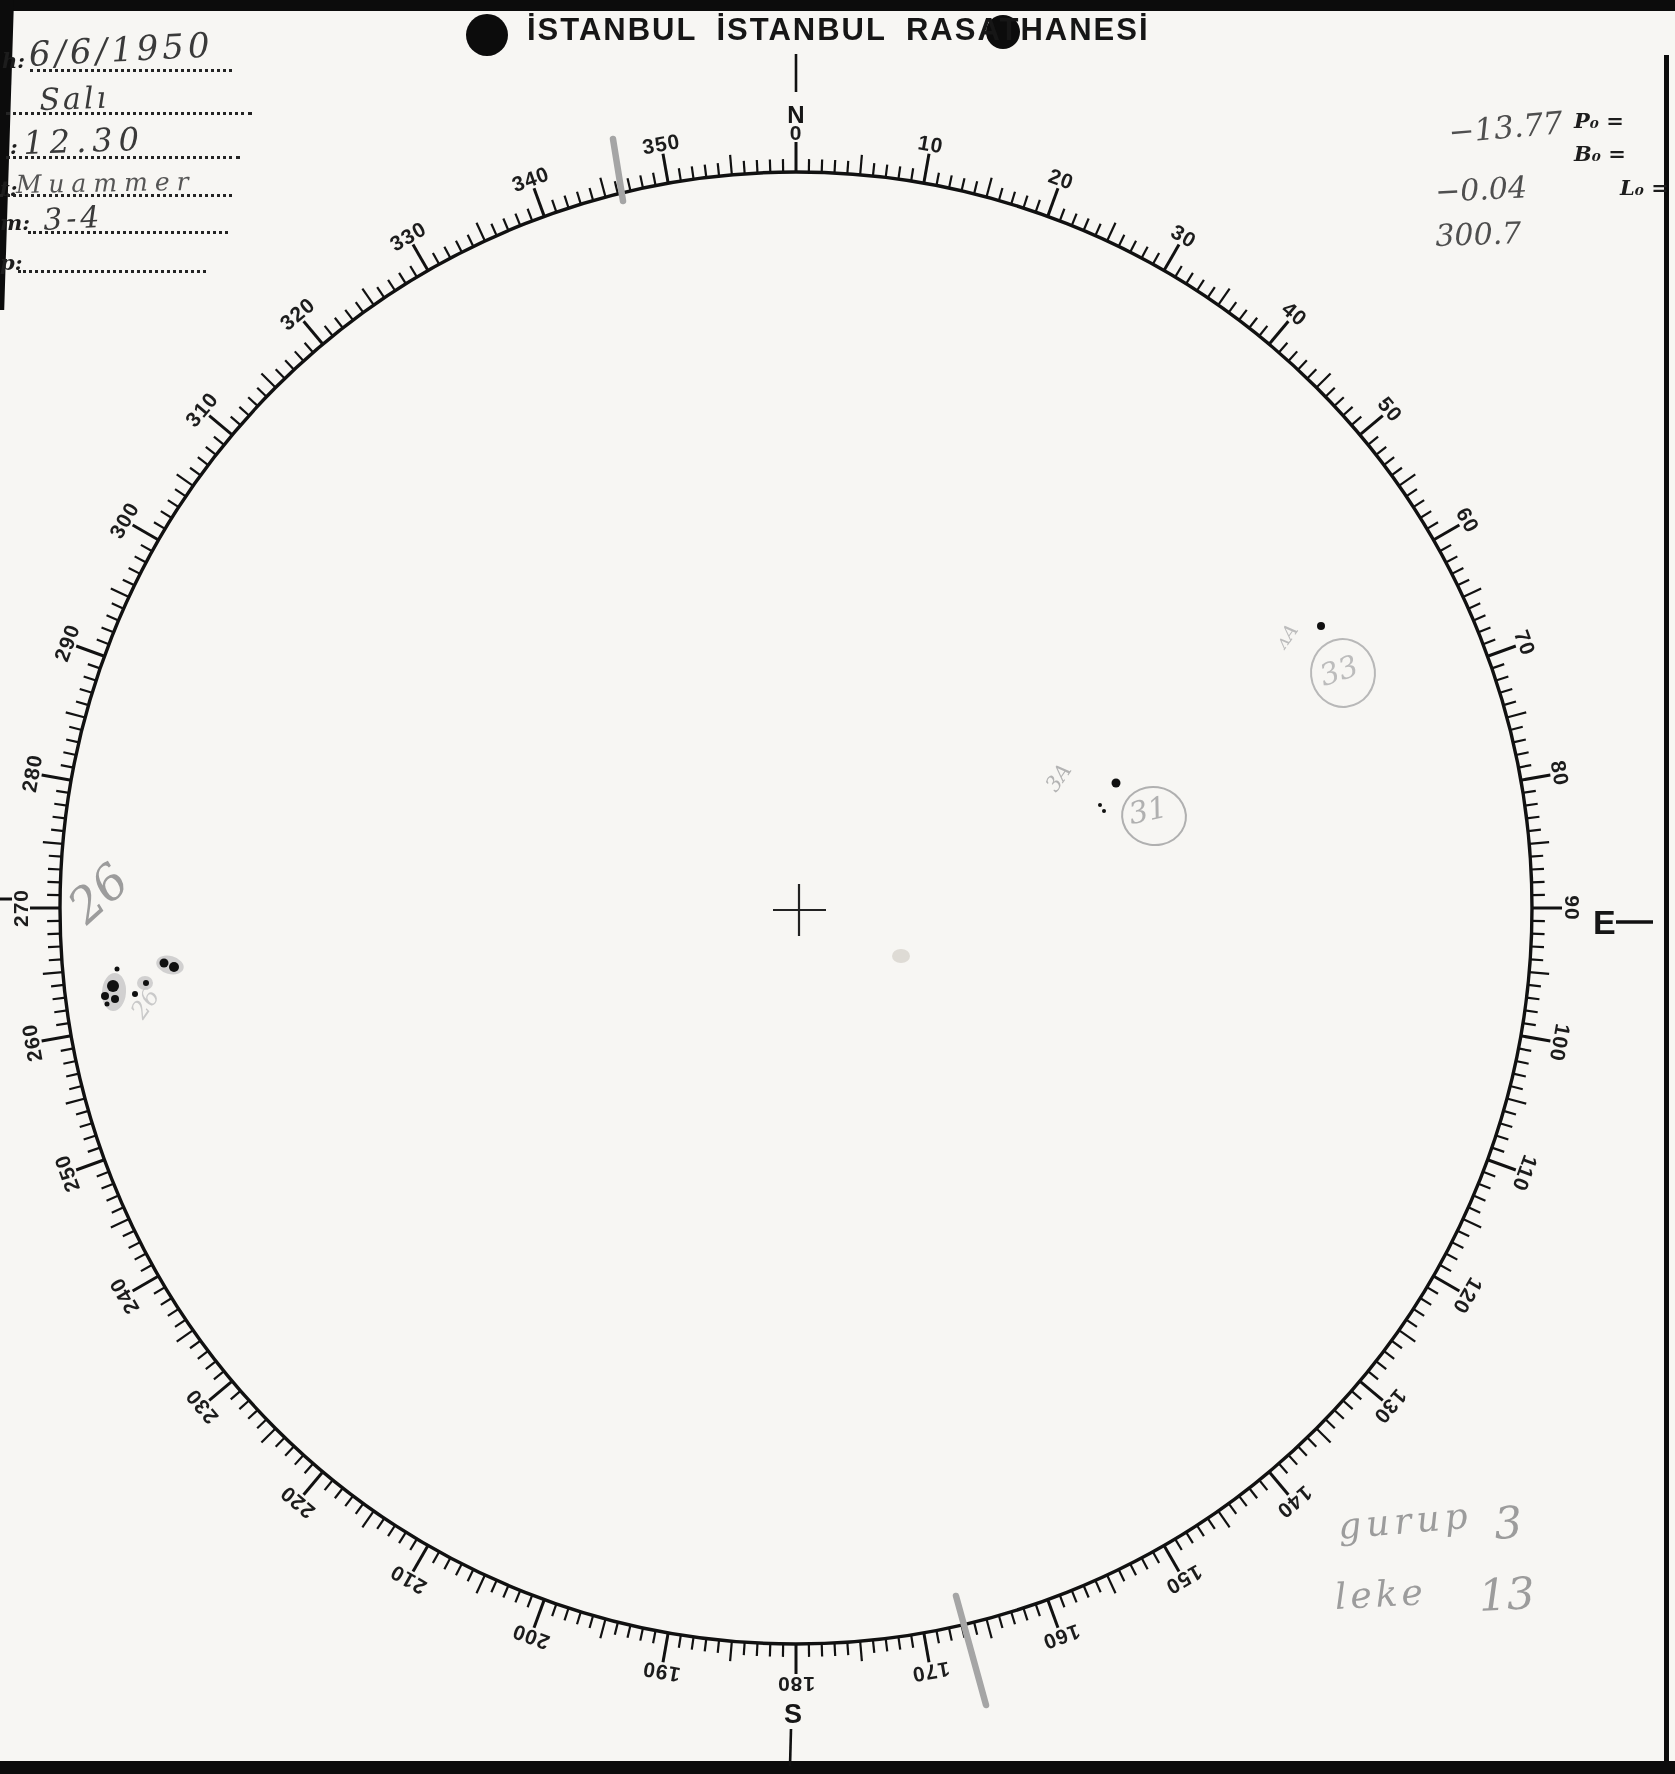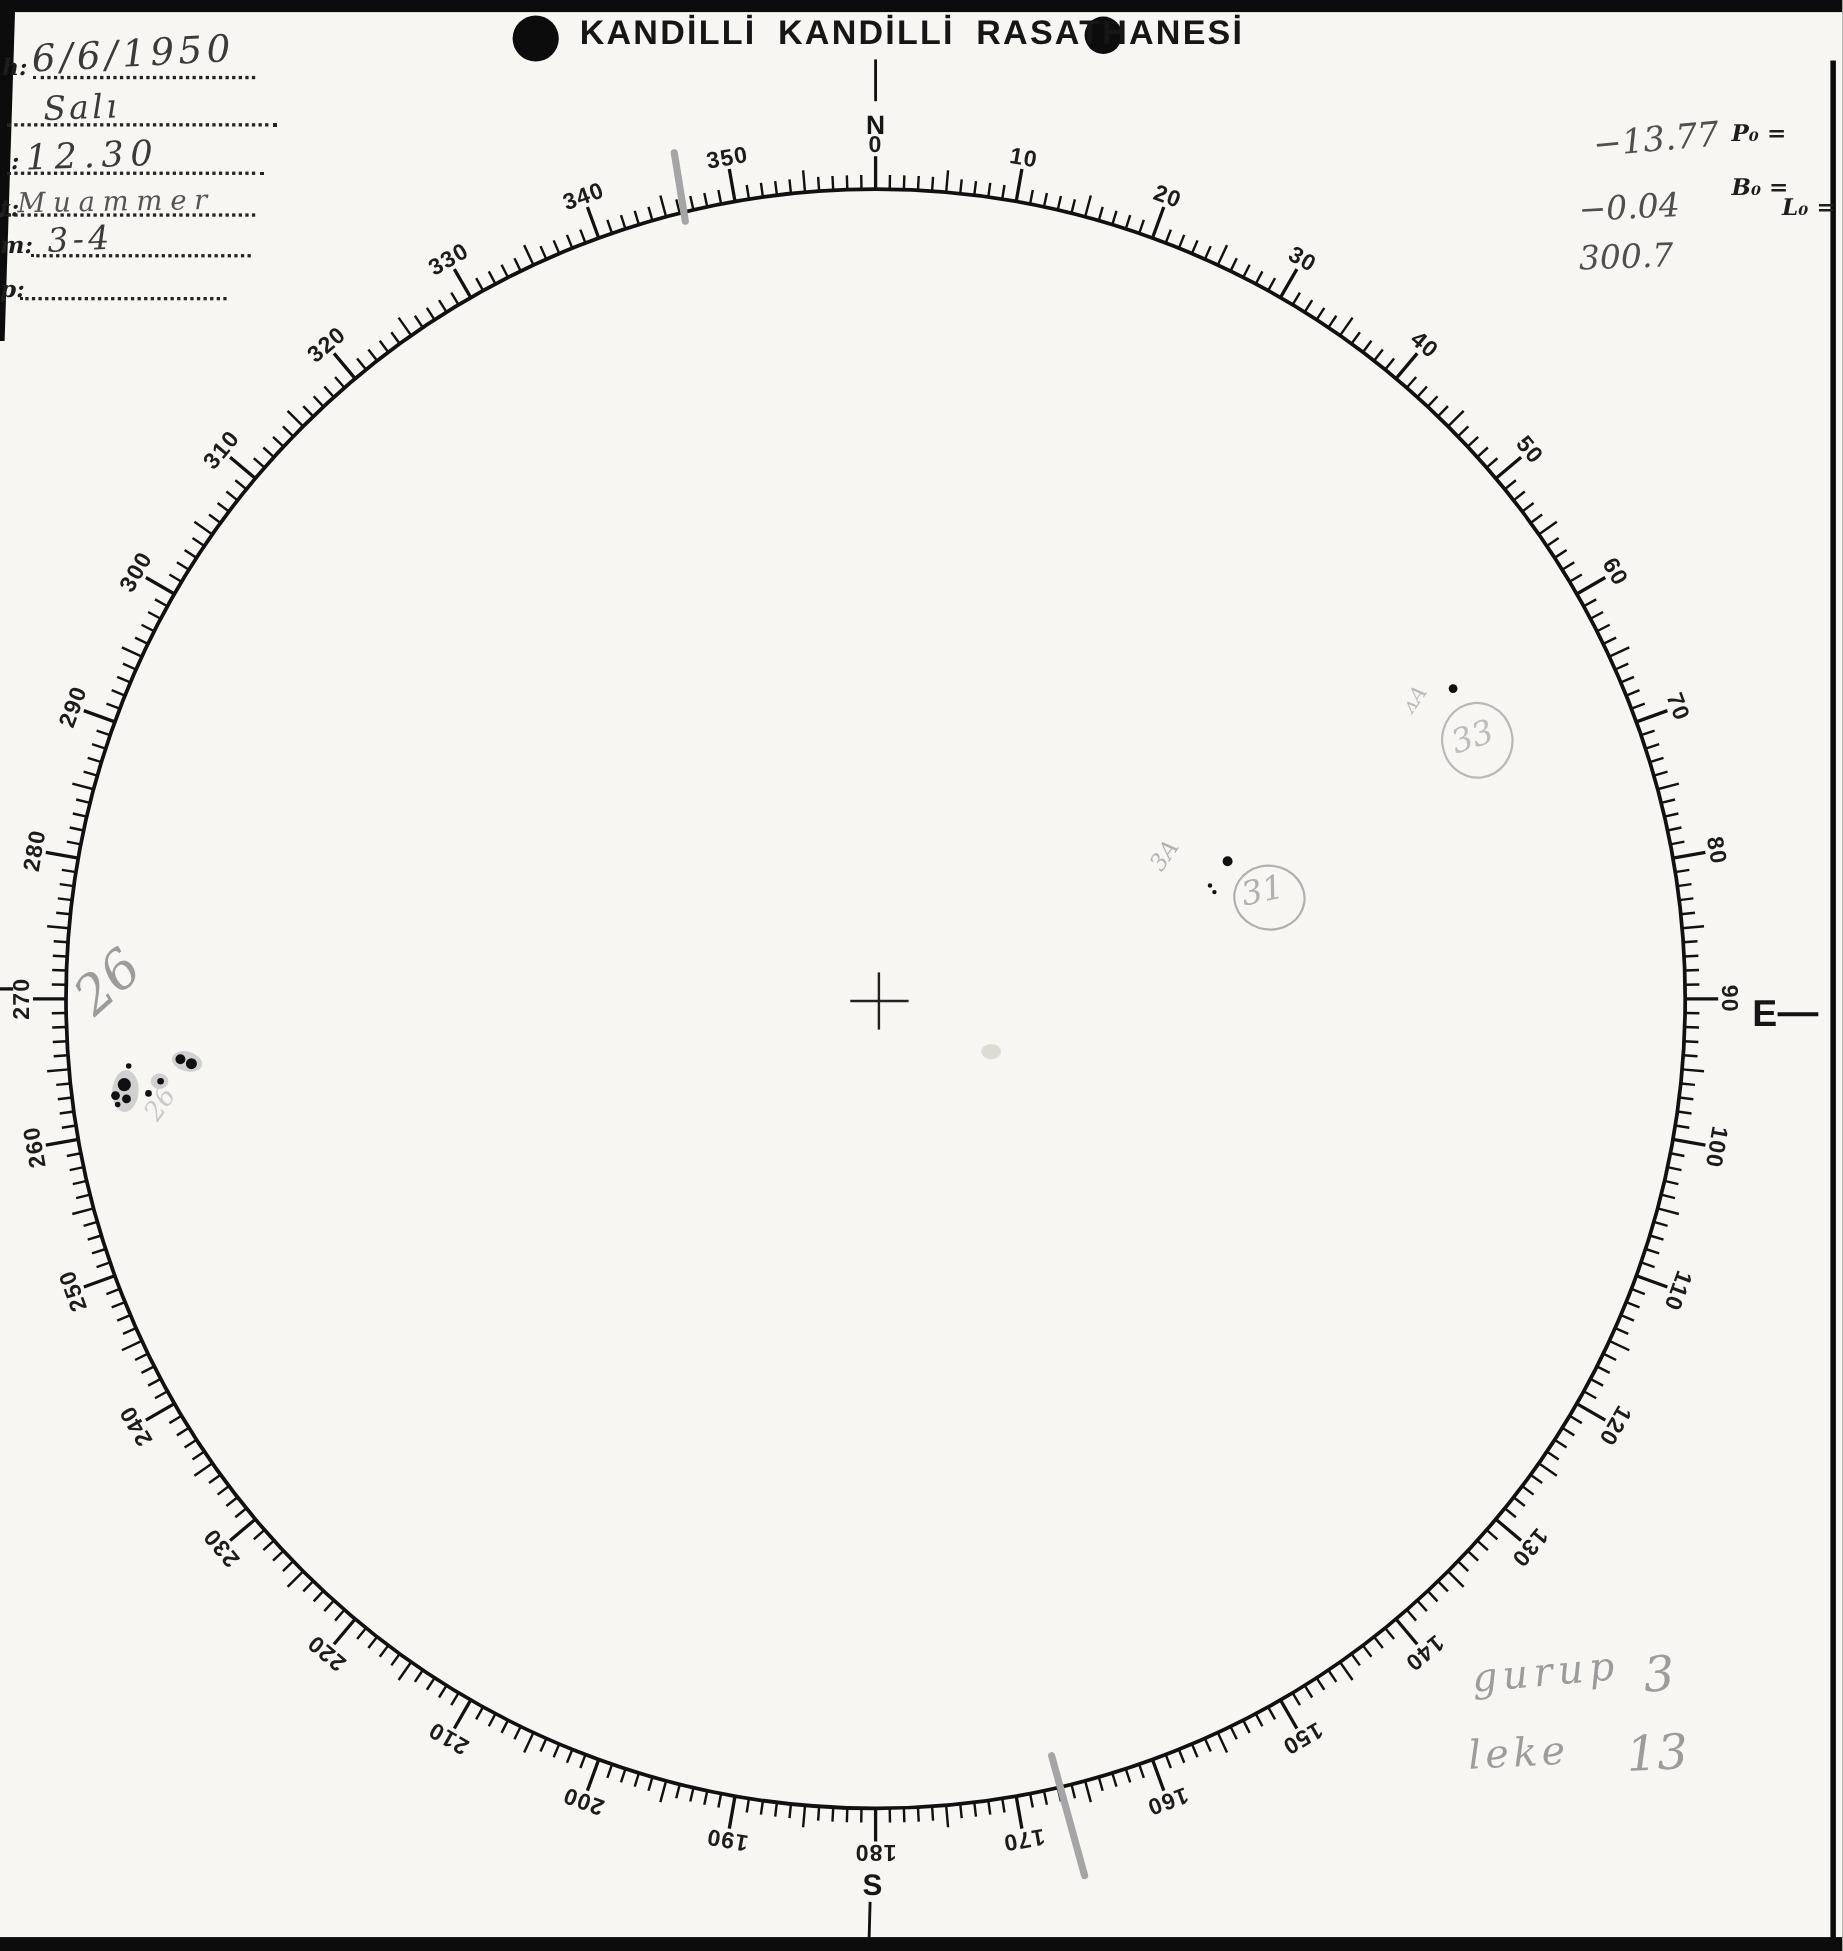--- a/index.html
+++ b/index.html
@@ -35,21 +35,21 @@
 <div class="page">
 
   <div class="bar" style="left:0;top:0;width:1675px;height:11px;"></div>
   <div class="bar" style="left:0;top:0;width:14px;height:310px;clip-path:polygon(0 0,100% 0,30% 100%,0 100%);"></div>
   <div class="bar" style="left:1664px;top:55px;width:5px;height:1719px;"></div>
   <div class="bar" style="left:0;top:1761px;width:1675px;height:13px;"></div>
 
   <div class="punch" style="left:466px;top:14px;width:42px;height:42px;"></div>
   <div class="punch" style="left:986px;top:15px;width:34px;height:34px;"></div>
 
-  <div class="title">KANDİLLİ KANDİLLİ RASATHANESİ</div>
+  <div class="title">İSTANBUL İSTANBUL RASATHANESİ</div>
 
   <div>
     <span class="flabel" style="left:2px;top:48px;">h:</span>
     <span class="ink" style="left:30px;top:34px;font-size:34px;transform:rotate(-3deg);letter-spacing:4px;">6/6/1950</span>
     <div class="dots" style="left:30px;top:69px;width:202px;"></div>
 
     <span class="ink" style="left:40px;top:82px;font-size:30px;transform:rotate(-2deg);letter-spacing:3px;">Salı</span>
     <div class="dots" style="left:6px;top:112px;width:246px;"></div>
 
     <span class="flabel" style="left:10px;top:134px;">:</span>
@@ -64,21 +64,21 @@
     <span class="ink" style="left:44px;top:202px;font-size:30px;transform:rotate(-3deg);letter-spacing:4px;">3-4</span>
     <div class="dots" style="left:28px;top:231px;width:200px;"></div>
 
     <span class="flabel" style="left:0px;top:250px;">p:</span>
     <div class="dots" style="left:18px;top:270px;width:188px;"></div>
   </div>
 
   <div>
     <span class="pencil" style="left:1450px;top:114px;font-size:31px;transform:rotate(-5deg);">−13.77</span>
     <span class="flabel" style="left:1574px;top:108px;">P₀ =</span>
-    <span class="flabel" style="left:1574px;top:157px;">B₀ =</span>
+    <span class="flabel" style="left:1574px;top:141px;">B₀ =</span>
     <span class="pencil" style="left:1436px;top:174px;font-size:30px;transform:rotate(-3deg);">−0.04</span>
     <span class="flabel" style="left:1574px;top:175px;margin-left:46px;">L₀ =</span>
     <span class="pencil" style="left:1436px;top:218px;font-size:30px;transform:rotate(-2deg);">300.7</span>
   </div>
 
   <svg id="dial" width="1675" height="1774" viewBox="0 0 1675 1774">
       <circle cx="796" cy="908" r="736" fill="none" stroke="#111111" stroke-width="3.4"></circle>
       <line x1="796" y1="172" x2="796" y2="142" stroke="#111111" stroke-width="3"></line>
       <line x1="808.8449711378406" y1="172.11209636489605" x2="809.0718524215254" y2="159.1140763278629" stroke="#111111" stroke-width="2.2"></line>
       <line x1="821.6860295730407" y1="172.44835131394552" x2="822.1397230301732" y2="159.45627056269723" stroke="#111111" stroke-width="2.2"></line>

